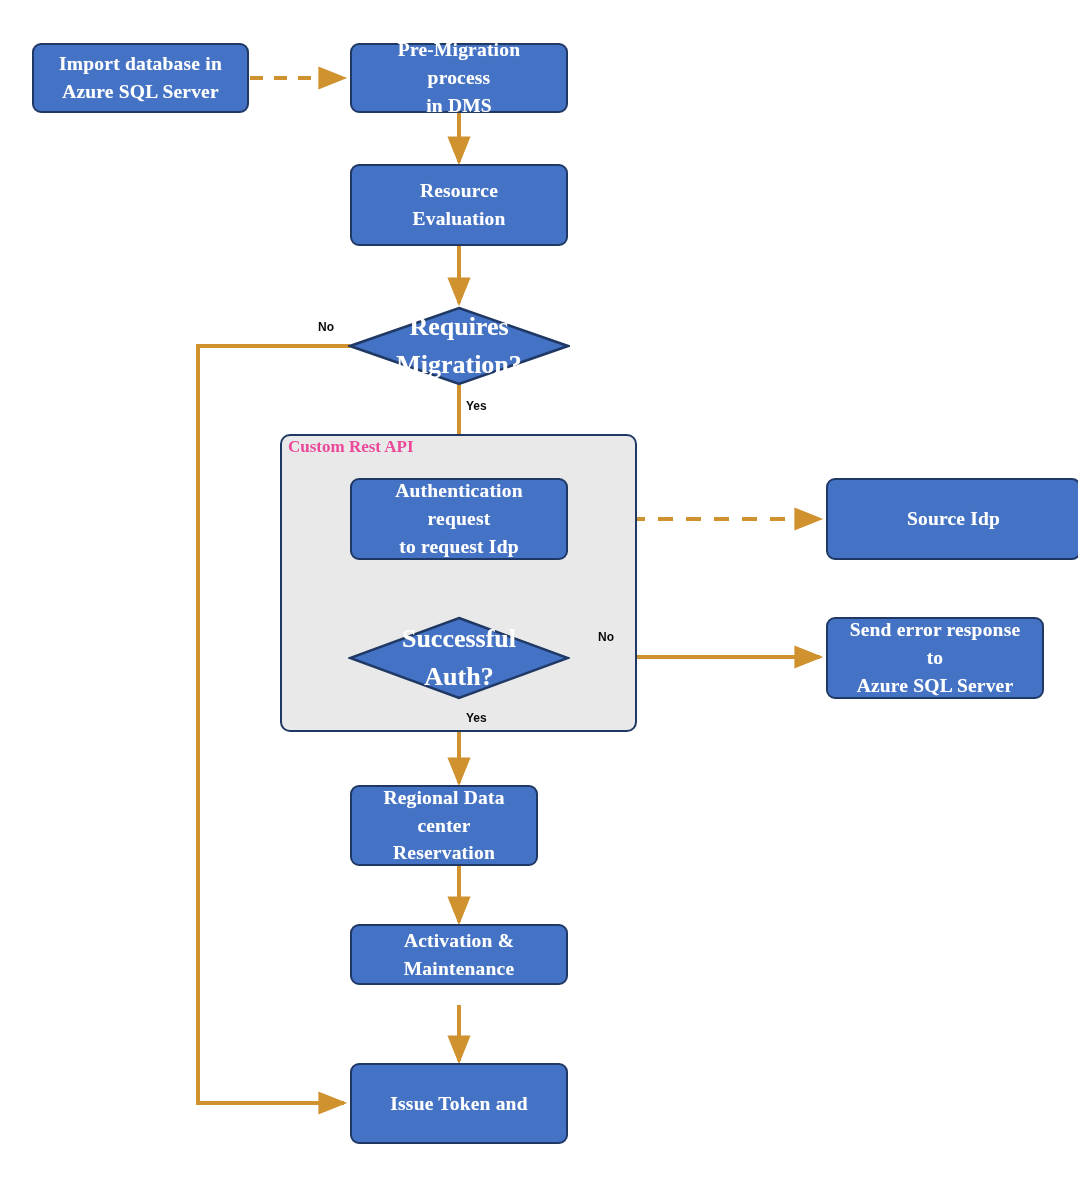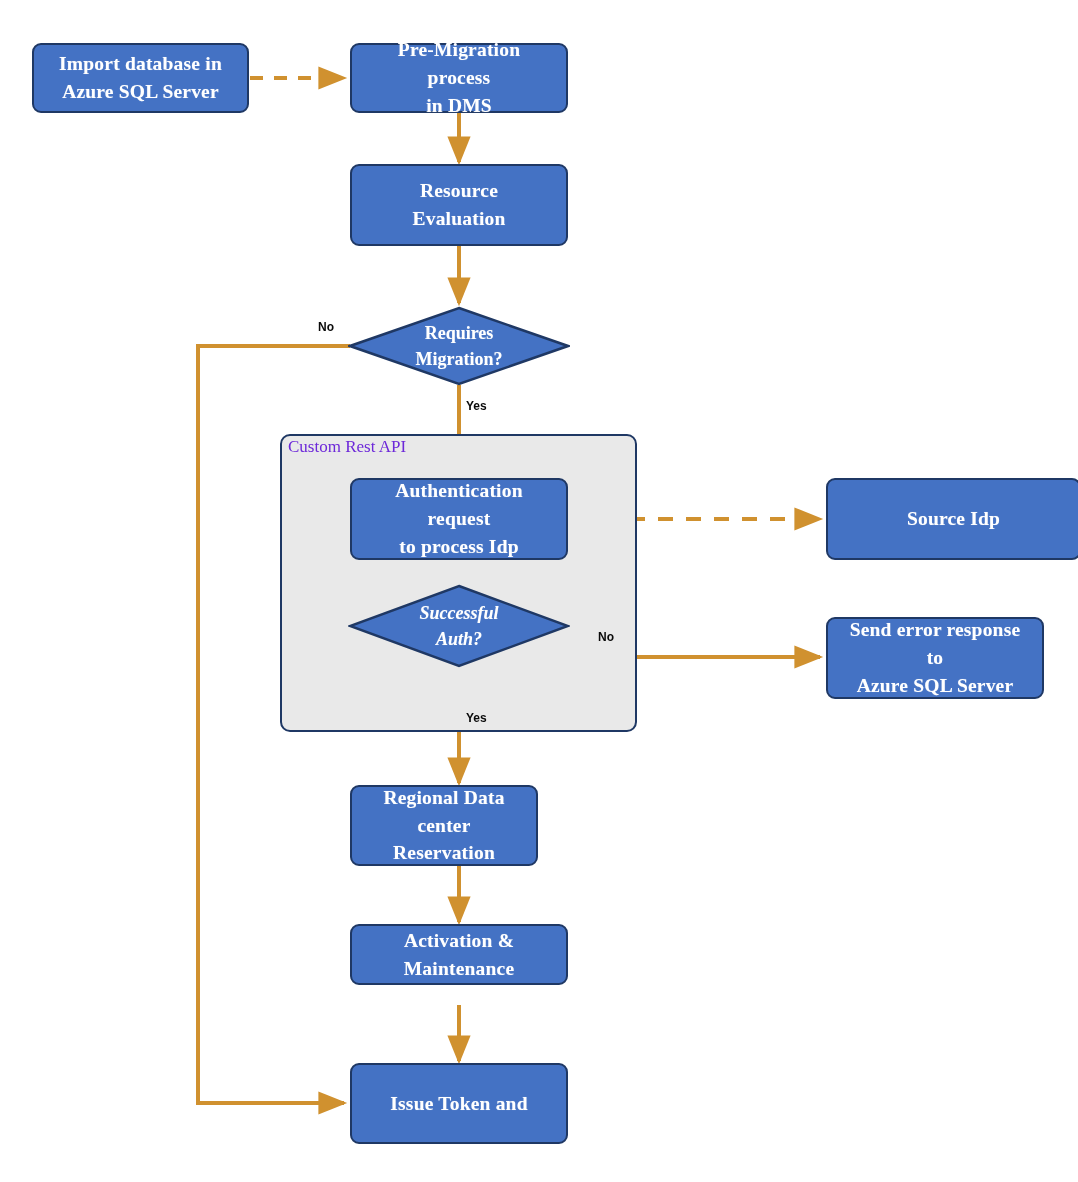--- a/index.html
+++ b/index.html
@@ -50,43 +50,43 @@
     position: absolute;
     box-sizing: border-box;
     background: #E9E9E9;
     border: 2.5px solid #1F3864;
     border-radius: 10px;
     z-index: 1;
   }
   .group-label {
     position: absolute;
     font-family: "Liberation Serif", serif;
-    font-weight: normal;
+    font-weight: bold;
     font-size: 17px;
-    color: #6d28d9;
+    color: #ec4899;
     white-space: nowrap;
     z-index: 2;
   }
   .diamond {
     position: absolute;
     z-index: 3;
   }
   .diamond svg { display: block; }
   .diamond .dlabel {
     position: absolute;
     left: 0; top: 0;
     width: 100%; height: 100%;
     display: flex;
     flex-direction: column;
     align-items: center;
     justify-content: center;
     color: #ffffff;
     font-family: "Liberation Serif", serif;
     font-weight: bold;
-    font-size: 18px;
+    font-size: 26px;
     line-height: 1.45;
     text-align: center;
     text-shadow: 0 0 1px rgba(255,255,255,0.35);
     pointer-events: none;
   }
   .edge-label {
     position: absolute;
     font-family: "Liberation Sans", sans-serif;
     font-weight: bold;
     font-size: 12px;
@@ -184,31 +184,31 @@
     </svg>
     <div class="dlabel">
       <span>Requires</span>
       <span>Migration?</span>
     </div>
   </div>
 
   <div class="node" style="left:350px; top:478px; width:218px; height:82px;text-align:center;">
     <span>
       <span>Authentication request</span>
-      <span>to process Idp</span>
+      <span>to request Idp</span>
     </span>
   </div>
 
   <div class="node" style="left:826px; top:478px; width:255px; height:82px;">
     <span>
       <span>Source Idp</span>
     </span>
   </div>
 
-  <div class="diamond" style="left:348px; top:584px; width:222px; height:84px;font-style:italic;">
+  <div class="diamond" style="left:348px; top:616px; width:222px; height:84px;">
     <svg width="222" height="84" viewBox="0 0 222 84">
       <polygon points="111,2 220,42 111,82 2,42" fill="#4472C4" stroke="#1F3864" stroke-width="2.5"></polygon>
     </svg>
     <div class="dlabel">
       <span>Successful</span>
       <span>Auth?</span>
     </div>
   </div>
 
   <div class="node" style="left:826px; top:617px; width:218px; height:82px;">

